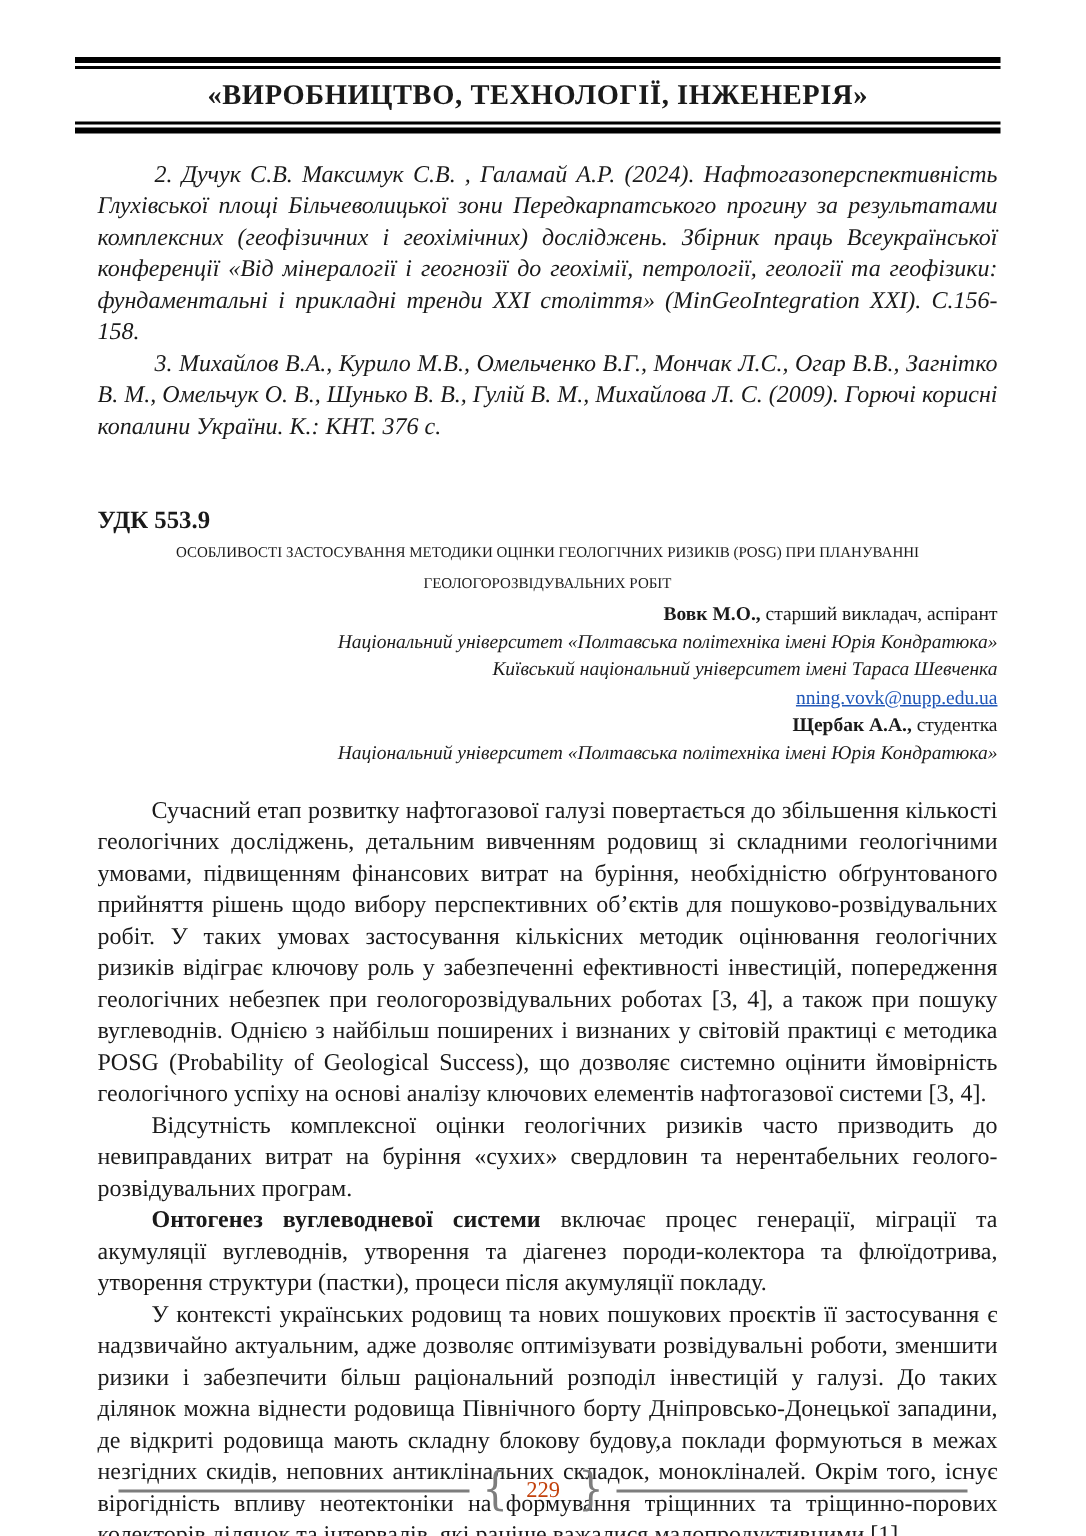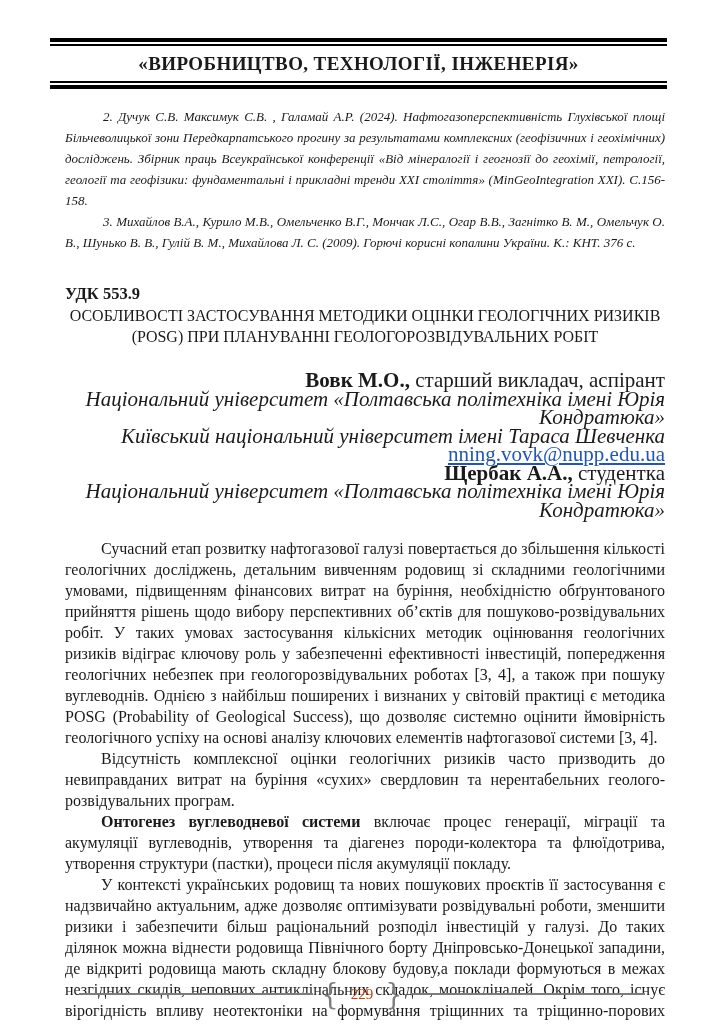--- a/index.html
+++ b/index.html
@@ -33,46 +33,46 @@
   .banner-title {
     font-weight:bold;
     font-size:19px;
     letter-spacing:0.4px;
   }
 
   
   .references { margin-top:17px; }
   .ref {
     font-style:italic;
-    font-size:13px;
+    font-size:16px;
     line-height:21px;
     text-align:justify;
     text-indent:38px;
   }
 
   
   .udk {
-    margin-top:30px;
+    margin-top:41px;
     font-weight:bold;
     font-size:16.5px;
     line-height:21px;
   }
   .title {
-    font-size:16px;
+    font-size:10px;
     font-weight:normal;
     line-height:21px;
     text-align:center;
     margin:1px -10px 0 -10px;
   }
 
   
   .authors {
-    margin-top:24px;
+    margin-top:0;
     text-align:right;
-    font-size:21px;
+    font-size:13px;
     line-height:18.5px;
   }
   .author-name { font-weight:bold; }
   .affiliation { font-style:italic; }
   .email-line a {
     color:#1f56b8;
     text-decoration:underline;
     cursor:pointer;
   }
 

